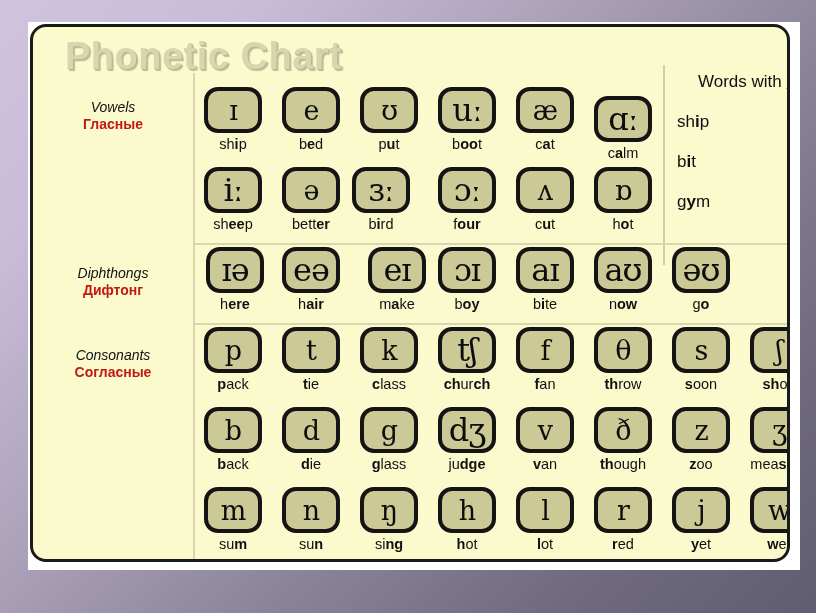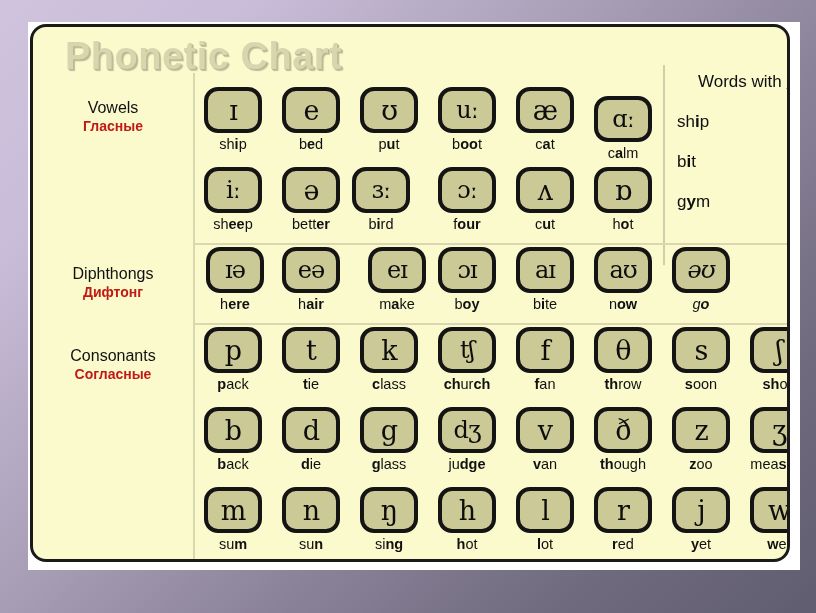--- a/index.html
+++ b/index.html
@@ -59,24 +59,25 @@
   }
 
   
   .cat-label {
     position: absolute;
     left: 0;
     width: 160px;
     text-align: center;
   }
   .cat-en {
-    font-size: 16px;
+    font-size: 14px;
     color: #111111;
     line-height: 1.15;
     white-space: nowrap;
+    font-style: italic;
   }
   .cat-ru {
     font-size: 14px;
     font-weight: bold;
     color: #c01a15;
     line-height: 1.3;
     white-space: nowrap;
   }
 
   #cat-vowels    { top: 72px; }
@@ -132,21 +133,21 @@
     box-sizing: border-box;
     display: flex;
     align-items: center;
     justify-content: center;
     font-family: "DejaVu Serif", "Liberation Serif", serif;
     font-size: 27px;
     line-height: 1;
     color: #0d0d0d;
     letter-spacing: -1px;
   }
-  .tile.wide { font-size: 24px; }
+  .tile.wide { font-size: 32px; }
 
   .word {
     margin-top: 3px;
     font-size: 14.5px;
     color: #111111;
     white-space: nowrap;
     font-family: "Liberation Sans", sans-serif;
   }
   .word b { font-weight: bold; }
 
@@ -282,21 +283,21 @@
             <div class="word">b<b>oy</b></div>
           </div>
           <div class="cell" style="left: 390px;">
             <div class="tile wide">aʊ</div>
             <div class="word">n<b>ow</b></div>
           </div>
           <div class="cell" style="left: 312px;">
             <div class="tile wide">aɪ</div>
             <div class="word">b<b>i</b>te</div>
           </div>
-          <div class="cell" style="left: 468px; font-style: italic;">
+          <div class="cell" style="left: 468px;">
             <div class="tile wide">əʊ</div>
             <div class="word">g<b>o</b></div>
           </div>
         </div>
         <div class="row">
           <div class="cell" style="left: 0px;">
             <div class="tile">p</div>
             <div class="word"><b>p</b>ack</div>
           </div>
           <div class="cell" style="left: 78px;">

